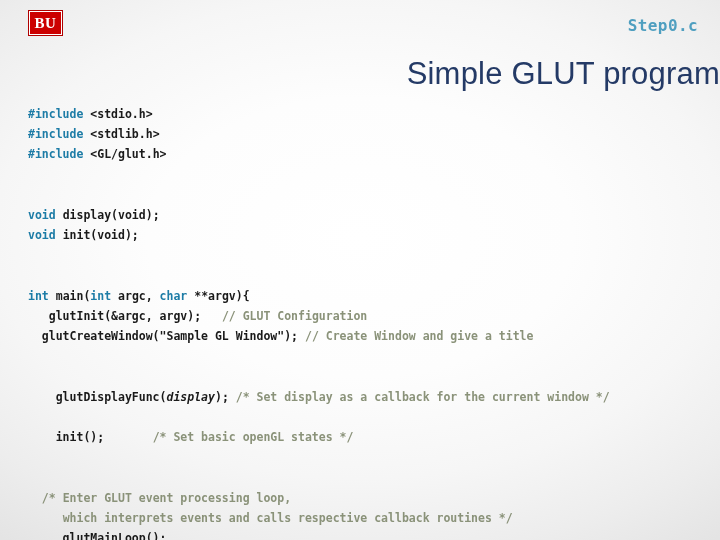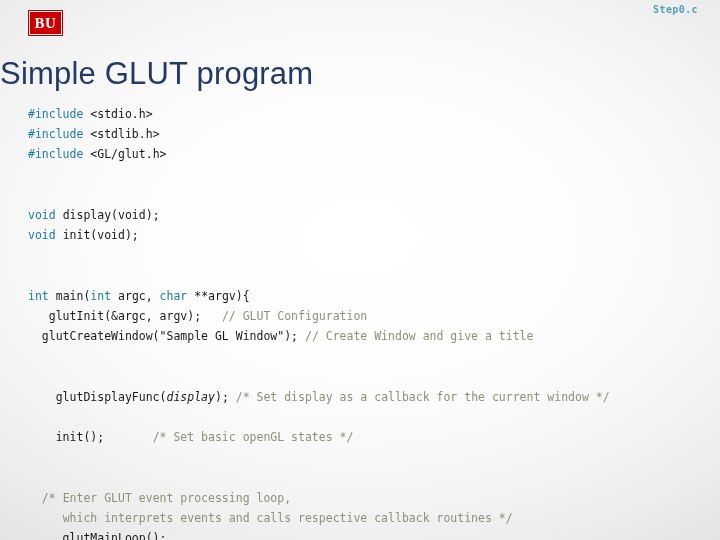--- a/index.html
+++ b/index.html
@@ -66,55 +66,55 @@
   #ist-title {
     color: #3a3a3a;
     font-size: 19px;
     font-weight: 400;
     letter-spacing: 0.1px;
     white-space: nowrap;
   }
   #step-label {
     position: absolute;
     right: 22px;
-    top: 4px;
+    top: 16px;
     font-family: "DejaVu Sans Mono", monospace;
-    font-size: 10px;
+    font-size: 16px;
     font-weight: bold;
     color: #4f9fc0;
     letter-spacing: 0.4px;
     text-align: center;
   }
 
   
   #slide-title {
     position: absolute;
     left: 0;
     top: 56px;
     width: 720px;
-    text-align: left;
+    text-align: right;
     color: #243a66;
     font-size: 31px;
     font-weight: 400;
     letter-spacing: 0.2px;
   }
 
   
   #code-block {
     position: absolute;
     left: 28px;
     top: 104px;
     width: 684px;
     font-family: "DejaVu Sans Mono", monospace;
     font-size: 11.5px;
     line-height: 20.2px;
     color: #1a1a1a;
     white-space: pre;
   }
-  .ln { display: block; height: 20.2px; }
+  .ln { display: block; height: 20.2px; font-weight: bold; }
   .ln.blank { height: 20.2px; }
 
   .kw   { color: #1d7ca6; }
   .cmt  { color: #8a9279; }
   .ital { font-style: italic; }
   .plain{ color: #1a1a1a; }
 </style>
 </head>
 <body>
 

